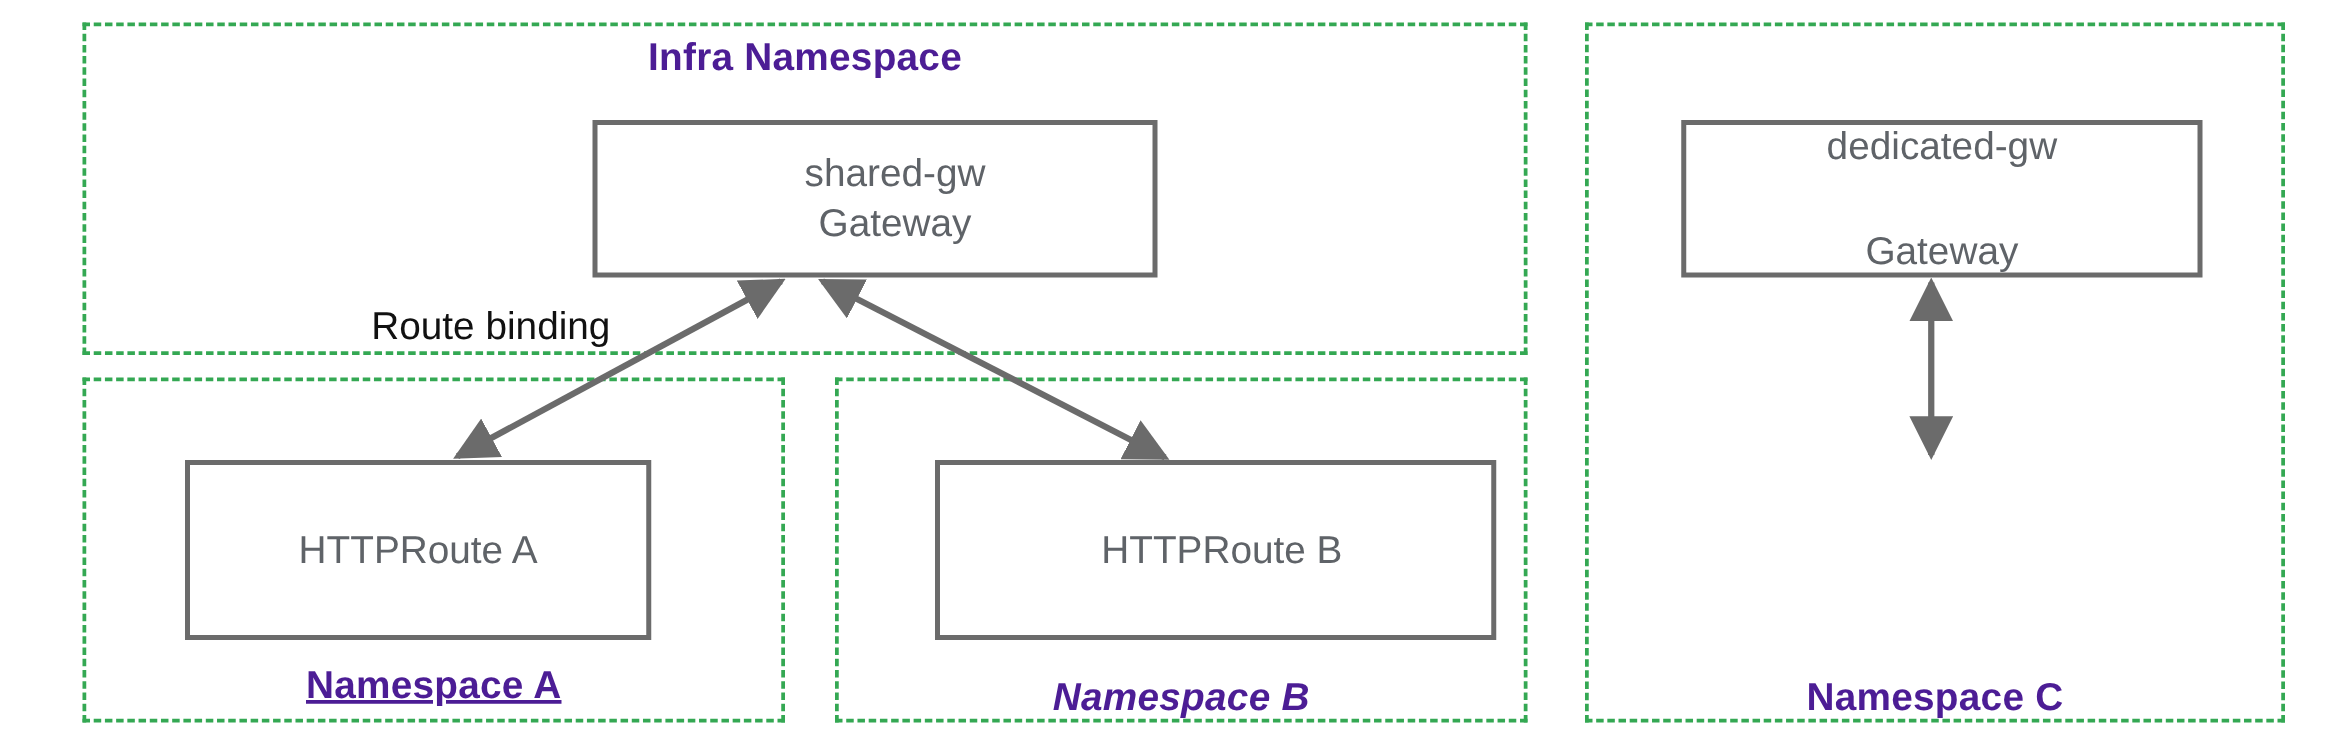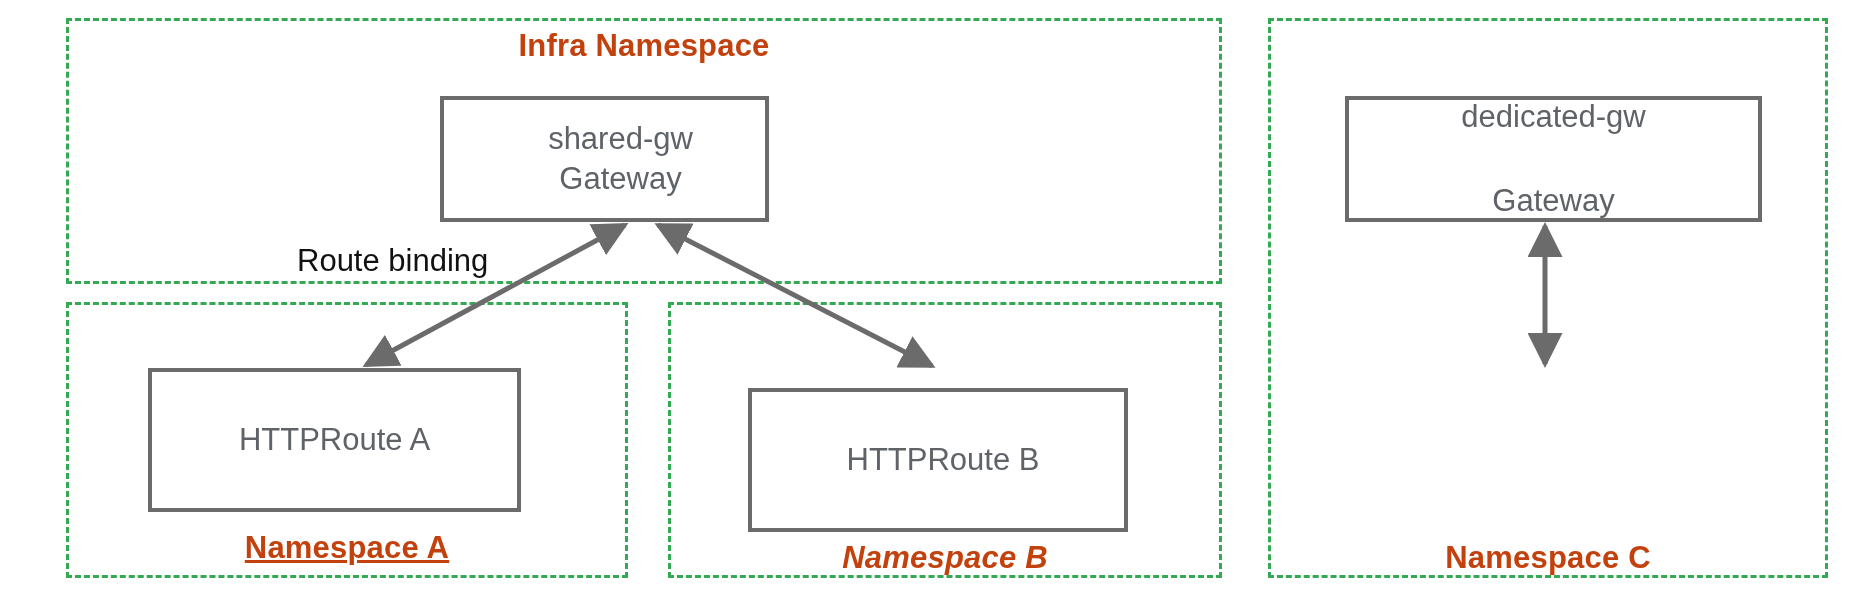--- a/index.html
+++ b/index.html
@@ -16,21 +16,21 @@
     overflow: hidden;
   }
   .ns {
     position: absolute;
     border: 3px dashed #34A853;
     box-sizing: border-box;
     background: transparent;
   }
   .ns-label {
     position: absolute;
-    color: #c2410c;
+    color: #4c1d95;
     font-weight: bold;
     font-size: 31px;
     letter-spacing: 0.2px;
     white-space: nowrap;
     text-align: center;
     line-height: 1;
   }
   .node {
     position: absolute;
     box-sizing: border-box;
@@ -94,34 +94,34 @@
       </marker>
     </defs>
 
     <line x1="625" y1="225" x2="366" y2="365" stroke="#6B6B6B" stroke-width="5" marker-start="url(#tail)" marker-end="url(#head)"></line>
 
     <line x1="658" y1="225" x2="932" y2="366" stroke="#6B6B6B" stroke-width="5" marker-start="url(#tail)" marker-end="url(#head)"></line>
 
     <line x1="1545" y1="226" x2="1545" y2="364" stroke="#6B6B6B" stroke-width="5" marker-start="url(#tail)" marker-end="url(#head)"></line>
   </svg>
 
-  <div class="node" style="left:440px; top:96px; width:329px; height:126px;padding-left:32px;">
+  <div class="node" style="left:474px; top:96px; width:452px; height:126px;padding-left:32px;">
     <span class="ln">shared-gw</span>
     <span class="ln">Gateway</span>
   </div>
 
   <div class="node" style="left:1345px; top:96px; width:417px; height:126px;gap:44px;">
     <span class="ln">dedicated-gw</span>
     <span class="ln">Gateway</span>
   </div>
 
   <div class="node" style="left:148px; top:368px; width:373px; height:144px;">
     <span class="ln">HTTPRoute A</span>
   </div>
 
-  <div class="node" style="left:748px; top:388px; width:380px; height:144px;padding-left:10px;">
+  <div class="node" style="left:748px; top:368px; width:449px; height:144px;padding-left:10px;">
     <span class="ln">HTTPRoute B</span>
   </div>
 
 
   <div class="edge-label" style="left:297px; top:245px;">Route binding</div>
 
 </div>
 
 </body></html>

